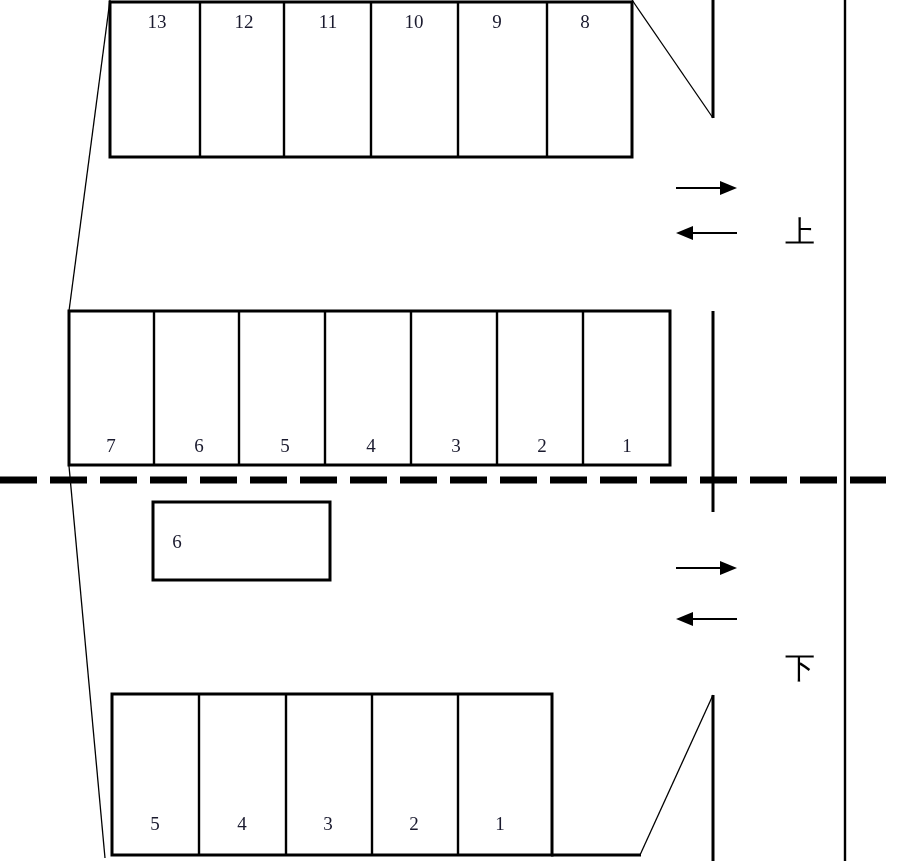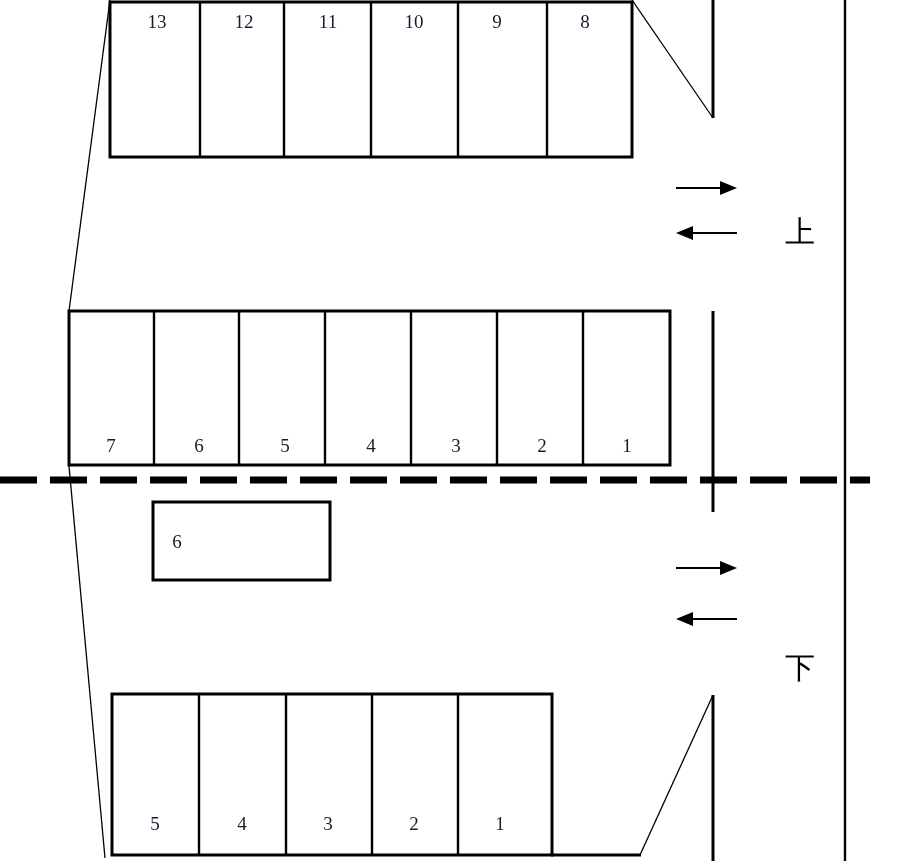--- a/index.html
+++ b/index.html
@@ -9,20 +9,21 @@
   }
   body {
     font-family: "Liberation Serif", "DejaVu Serif", serif;
   }
   #diagram-root {
     position: relative;
     width: 870px;
     height: 861px;
     background: #ffffff;
     overflow: hidden;
+    padding-left: 16px;
   }
   svg#diagram-svg {
     position: absolute;
     top: 0;
     left: 0;
     width: 916px;
     height: 861px;
     display: block;
   }
   .cell-rect {

